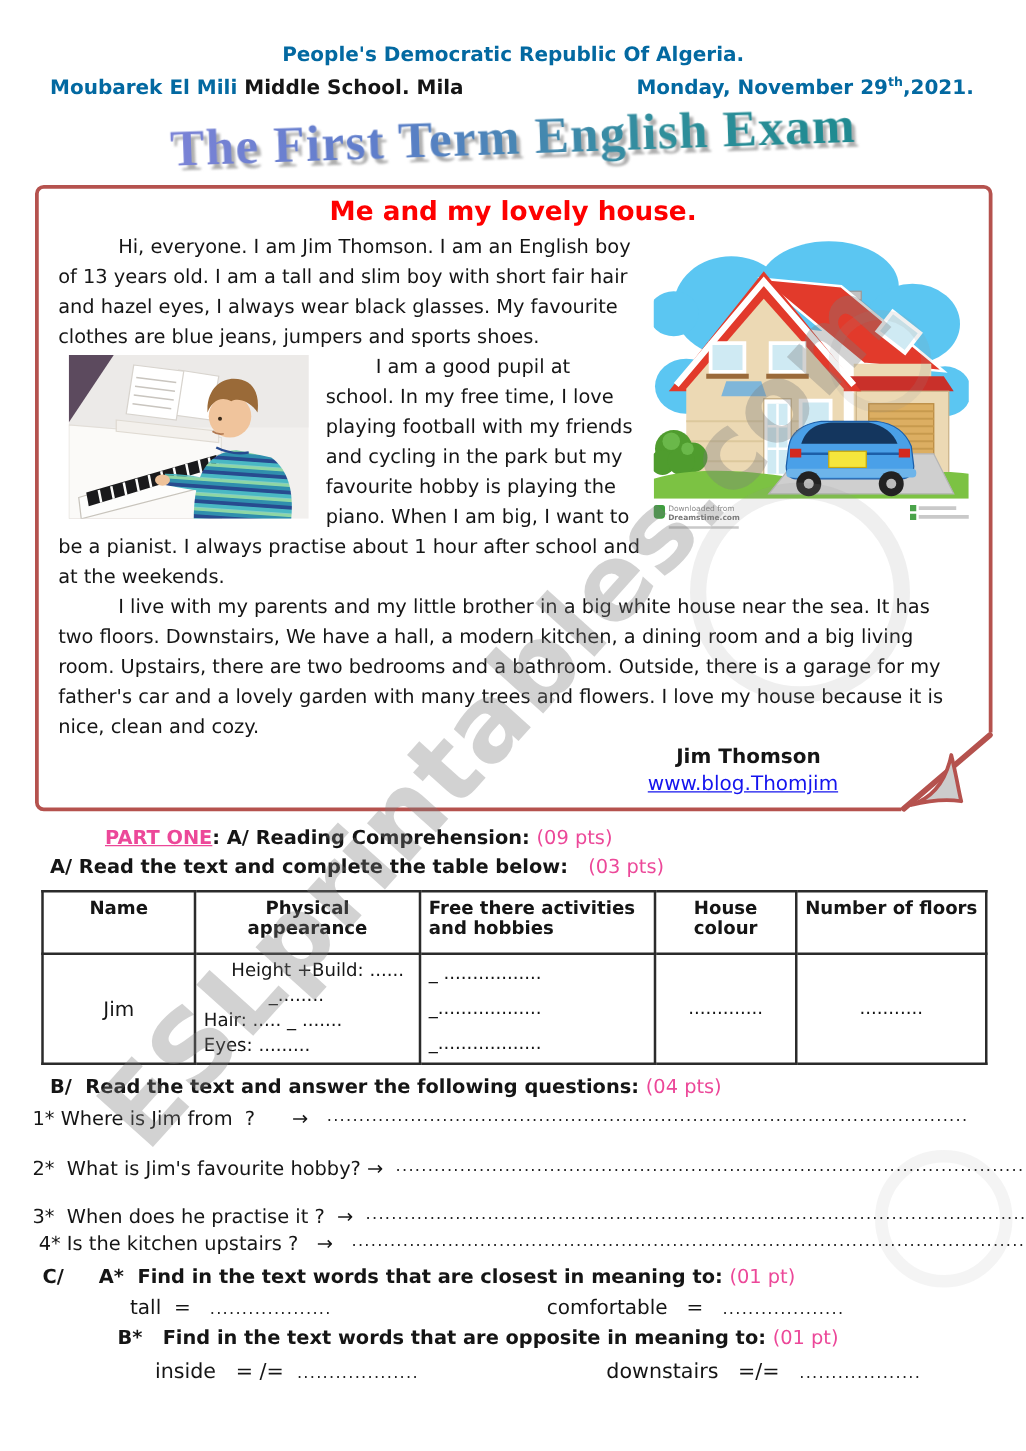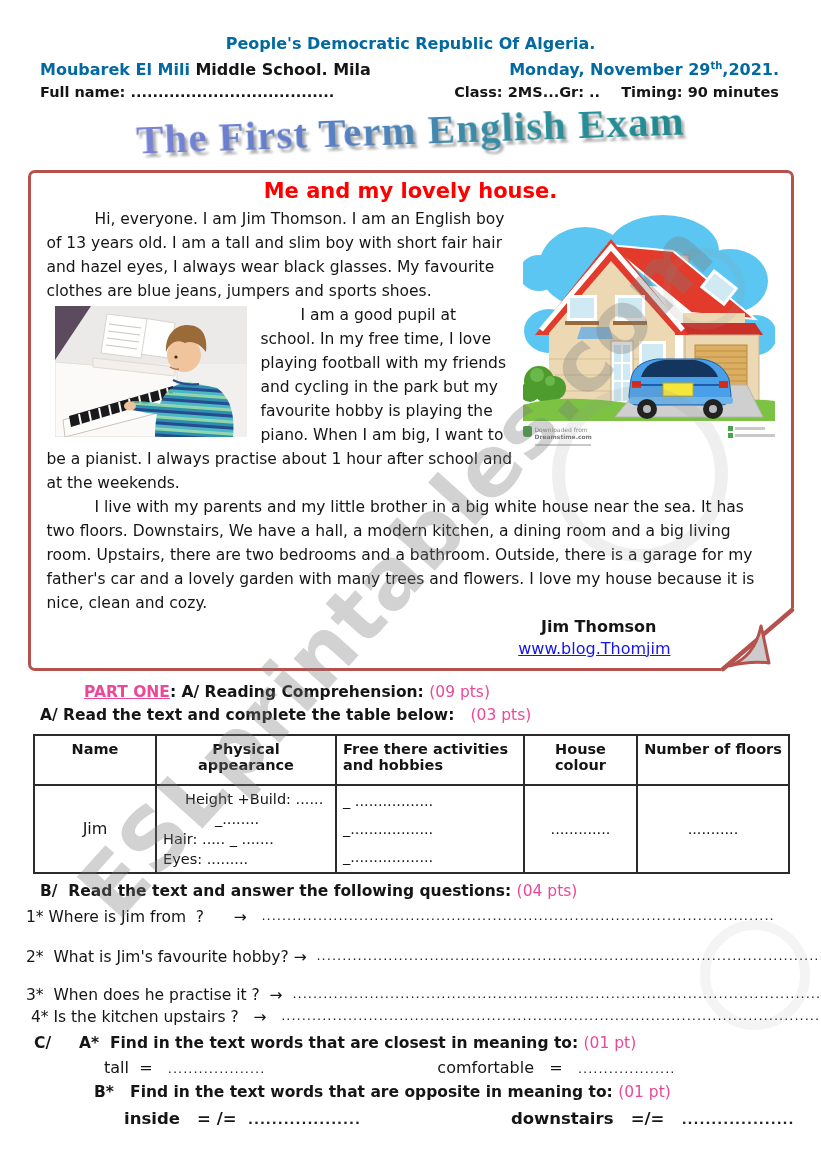--- a/index.html
+++ b/index.html
@@ -66,21 +66,21 @@
   .q .dots,.dots{font-size:13px;letter-spacing:1px;color:#222;}
   .gap-lg{margin-top:22px;}
   .gap-md{margin-top:20px;}
   .gap-sm{margin-top:4px;}
 
   .c-row{margin:8px 0 0 34px;font-size:15.5px;display:flex;align-items:baseline;}
   .c-row .c-lab{font-weight:bold;}
   .c-inner{margin-left:28px;font-weight:bold;}
   .w-row{margin:6px 0 0 104px;font-size:16px;display:flex;align-items:baseline;}
   .w-row .grp2{margin-left:172px;}
-  .w-row2{margin:8px 0 0 124px;font-size:16.5px;display:flex;align-items:baseline;font-weight:bold;}
+  .w-row2{margin:8px 0 0 124px;font-size:16.5px;display:flex;align-items:baseline;}
   .w-row2 .grp2{margin-left:150px;}
   .b-row{margin:6px 0 0 94px;font-size:15.5px;font-weight:bold;}
 
   
   .wm{position:absolute;left:-50px;top:528px;width:880px;text-align:center;white-space:nowrap;
       transform:rotate(-48deg);font-size:84px;font-weight:bold;letter-spacing:1px;
       color:rgba(122,122,122,.34);z-index:50;pointer-events:none;}
   .ring{position:absolute;border-radius:50%;pointer-events:none;z-index:40;}
   .ring1{left:552px;top:386px;width:150px;height:150px;border:13px solid rgba(150,150,150,.15);}
   .ring2{left:663px;top:248px;width:66px;height:66px;border:8px solid rgba(150,150,150,.14);}
@@ -93,25 +93,20 @@
 
   <div class="wm">ESLprintables.com</div>
   <div class="ring ring1"></div>
   <div class="ring ring2"></div>
   <div class="ring ring3"></div>
 
   <div class="hdr1 red">People's Democratic Republic Of Algeria.</div>
   <div class="hdr-row2">
     <div><span class="red">Moubarek El Mili</span><span> Middle School. Mila</span></div>
     <div class="red"><span>Monday, November 29</span><sup>th</sup><span>,2021.</span></div>
-  </div>
-  <div class="hdr-row3">
-    <span>Full name: .....................................</span>
-    <span class="cls">Class: 2MS...Gr: ..</span>
-    <span class="tim">Timing: 90 minutes</span>
   </div>
 
   <div class="exam-title">The First Term English Exam</div>
 
   <div class="reading-box rb">
     <div class="rb-heading">Me and my lovely house.</div>
 
     <div class="house-wrap">
       <svg viewBox="0 0 252 212" width="252" height="212">
         <g fill="#5bc6f2">

